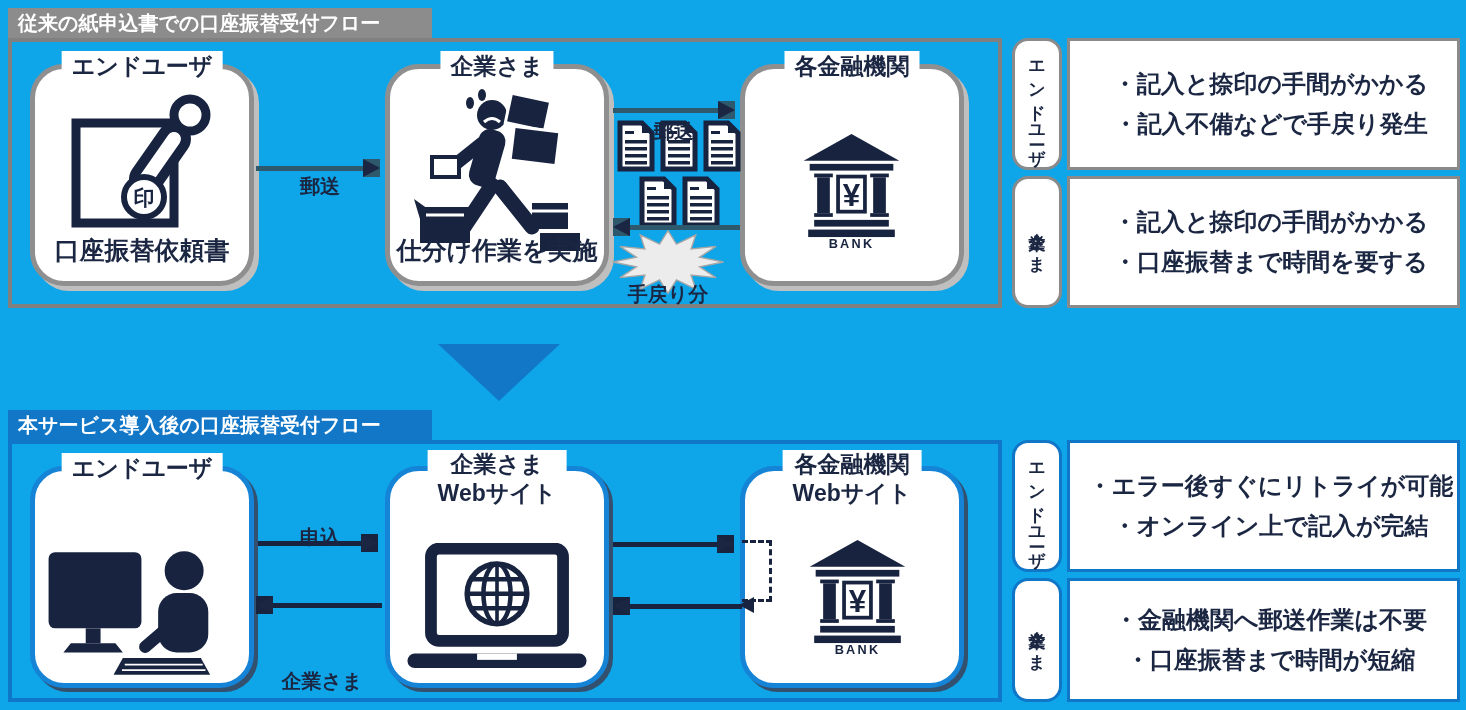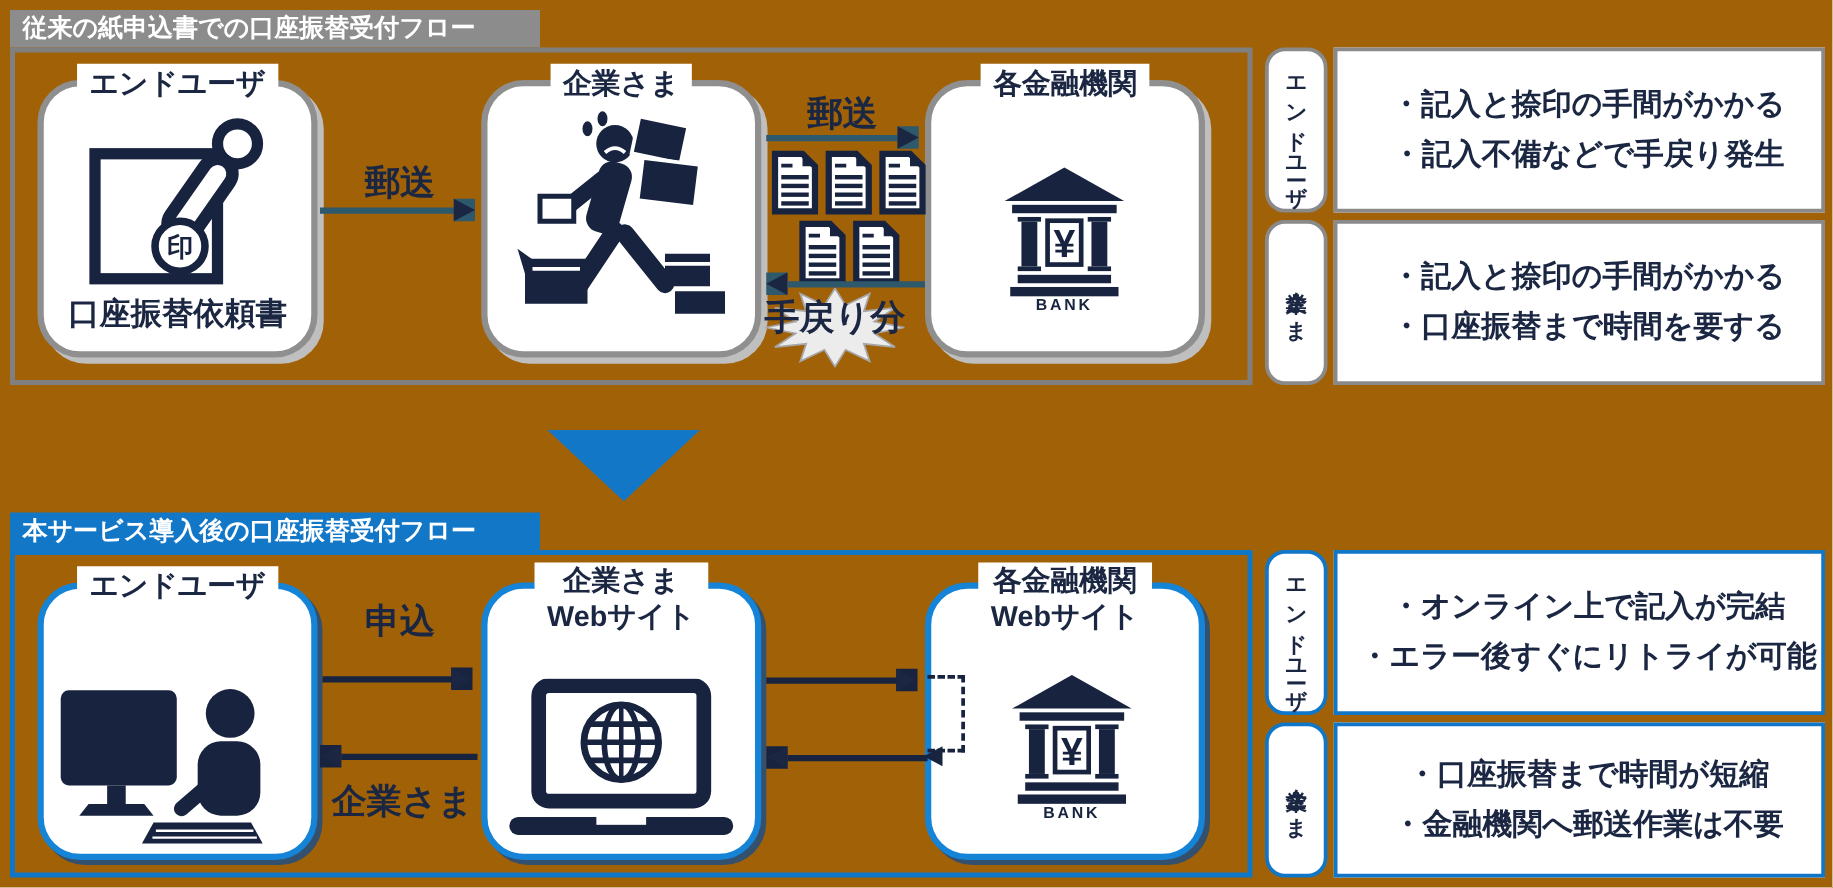--- a/index.html
+++ b/index.html
@@ -1,18 +1,18 @@
 <!DOCTYPE html>
 <html><head>
 <meta charset="utf-8">
 <style>
   html,body{margin:0;padding:0;background:#fff;}
   *{box-sizing:border-box;}
   .canvas{
-    position:relative;width:1466px;height:710px;background:#a16207;overflow:hidden;
+    position:relative;width:1466px;height:710px;background:#0ea5e9;overflow:hidden;
     font-family:"Liberation Sans","DejaVu Sans",sans-serif;color:#1B2742;
   }
   
   .flow-title{position:absolute;left:8px;width:424px;height:30px;line-height:30px;
     padding-left:10px;font-size:20px;font-weight:bold;color:#fff;white-space:nowrap;}
   .flow-title.gray{background:#8C8C8C;top:8px;}
   .flow-title.blue{background:#1377C8;top:410px;}
   
   .flow-frame{position:absolute;left:8px;width:994px;background:transparent;}
   .flow-frame.gray{top:38px;height:270px;border:4px solid #808080;}
@@ -29,22 +29,22 @@
   .node-caption{position:absolute;bottom:14px;left:0;width:100%;text-align:center;
     font-size:25px;font-weight:bold;white-space:nowrap;}
   .node-icon{position:absolute;}
   
   .shaft{position:absolute;height:5px;}
   .tri{position:absolute;width:0;height:0;}
   .tri.r{border-top:9px solid transparent;border-bottom:9px solid transparent;border-left:17px solid;}
   .tri.l{border-top:9px solid transparent;border-bottom:9px solid transparent;border-right:17px solid;}
   .c-teal{background:#2E586C;border-left-color:#2E586C;border-right-color:#2E586C;}
   .c-navy{background:#17233F;border-left-color:#17233F;border-right-color:#17233F;}
-  .alabel{position:absolute;transform:translateX(-50%);font-size:28px;font-weight:bold;
-    line-height:26px;white-space:nowrap;z-index:4;}
+  .alabel{position:absolute;transform:translateX(-50%);font-size:20px;font-weight:bold;
+    line-height:26px;white-space:nowrap;z-index:4;margin-top:40px;}
   .dashed-loop{position:absolute;left:742px;top:540px;width:30px;height:62px;
     border:3px dashed #17233F;border-left:none;z-index:3;}
   .dashed-head{position:absolute;left:739px;top:597px;width:0;height:0;z-index:3;
     border-top:8px solid transparent;border-bottom:8px solid transparent;border-right:15px solid #17233F;}
   
   .down-tri{position:absolute;left:438px;top:344px;width:0;height:0;
     border-left:61px solid transparent;border-right:61px solid transparent;border-top:57px solid #1377C8;}
   
   .panel{position:absolute;left:1012px;width:448px;display:flex;}
   .panel-tab{width:50px;background:#fff;border-radius:16px;display:flex;align-items:center;
@@ -102,20 +102,21 @@
       <rect x="20" y="70" width="27" height="20" fill="#fff" stroke="#17233F" stroke-width="4"></rect>
       <line x1="80" y1="98" x2="48" y2="146" stroke="#17233F" stroke-width="15" stroke-linecap="round"></line>
       <line x1="88" y1="100" x2="120" y2="140" stroke="#17233F" stroke-width="15" stroke-linecap="round"></line>
       <rect x="8" y="120" width="50" height="36" fill="#17233F"></rect>
       <polygon points="2,112 16,122 8,132" fill="#17233F"></polygon>
       <line x1="14" y1="128" x2="52" y2="128" stroke="#fff" stroke-width="3"></line>
       <rect x="120" y="116" width="36" height="26" fill="#17233F"></rect>
       <line x1="120" y1="124" x2="156" y2="124" stroke="#fff" stroke-width="3"></line>
       <rect x="128" y="146" width="40" height="18" fill="#17233F"></rect>
     </svg>
+    <div class="node-caption">仕分け作業を実施</div>
   </div>
 
   <div class="alabel" style="left:674px;top:78px;">郵送</div>
   <div class="shaft c-teal z3" style="left:613px;top:108px;width:108px;"></div>
   <div class="tri r c-teal z3" style="left:718px;top:101px;"></div>
 
   <svg class="doc" style="left:617px;top:120px;" viewBox="0 0 38 52">
     <path d="M3,3 h22 l10,10 v36 h-32 z" fill="#fff" stroke="#17233F" stroke-width="5"></path>
     <path d="M25,3 l10,10 h-10 z" fill="#17233F"></path>
     <rect x="8" y="11" width="9" height="3" fill="#17233F"></rect>
@@ -273,25 +274,25 @@
       <text x="70" y="100" font-size="42" font-weight="bold" fill="#17233F" text-anchor="middle">¥</text>
       <rect x="20" y="119" width="100" height="9" fill="#17233F"></rect>
       <rect x="12" y="132" width="116" height="10" fill="#17233F"></rect>
       <text x="70" y="157" font-size="17" font-weight="bold" letter-spacing="3" fill="#17233F" text-anchor="middle">BANK</text>
     </svg>
   </div>
 
   <div class="panel blue" style="top:440px;height:132px;">
     <div class="panel-tab">エンドユーザ</div>
     <div class="panel-body">
+      <div class="panel-bullet">・エラー後すぐにリトライが可能</div>
       <div class="panel-bullet">・オンライン上で記入が完結</div>
-      <div class="panel-bullet">・エラー後すぐにリトライが可能</div>
     </div>
   </div>
   <div class="panel blue" style="top:578px;height:124px;">
     <div class="panel-tab">企業さま</div>
     <div class="panel-body">
+      <div class="panel-bullet">・金融機関へ郵送作業は不要</div>
       <div class="panel-bullet">・口座振替まで時間が短縮</div>
-      <div class="panel-bullet">・金融機関へ郵送作業は不要</div>
     </div>
   </div>
 
 </div>
 
 </body></html>

